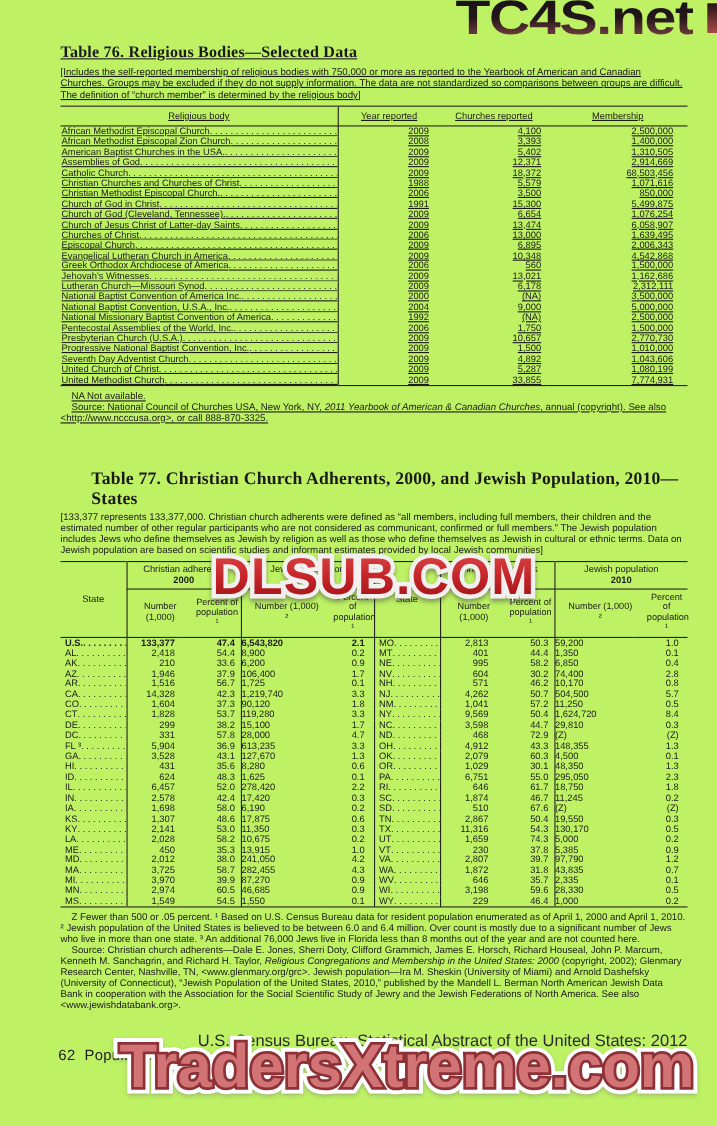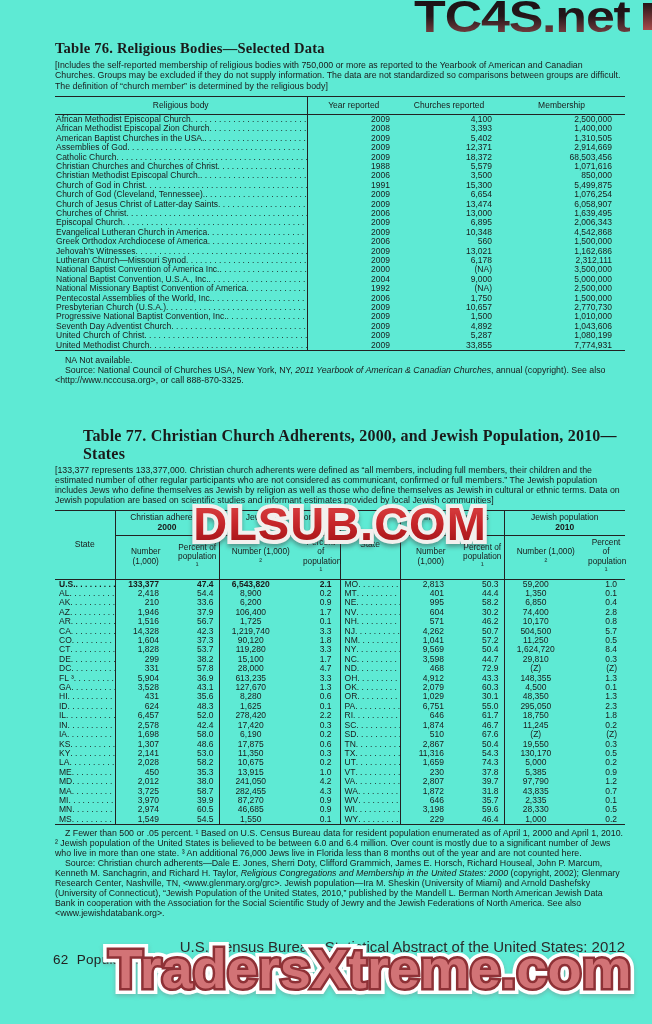--- a/index.html
+++ b/index.html
@@ -1,16 +1,16 @@
 <!DOCTYPE html>
 <html><head>
 <meta charset="utf-8">
 <style>
   html,body{margin:0;padding:0;background:#888;}
-  .page{position:relative;width:652px;height:1024px;background:#5eead4;overflow:hidden;
+  .page{position:relative;width:652px;height:1024px;background:#bef264;overflow:hidden;
         font-family:"Liberation Sans",sans-serif;color:#1a1a1a;}
   
   .wm-top{position:absolute;top:-8px;right:22px;font-family:"Liberation Sans",sans-serif;
           font-weight:900;font-size:44px;letter-spacing:-1px;transform:scaleX(1.18);
           transform-origin:right top;
           background:linear-gradient(#171114 0%,#231619 48%,#9d5253 100%);
           -webkit-background-clip:text;background-clip:text;color:transparent;}
   .wm-top-bar{position:absolute;top:3px;right:0;width:9px;height:27px;
           background:linear-gradient(#241517,#a84a4a);}
   .wm-mid{position:absolute;left:158px;top:484px;filter:drop-shadow(0 3px 2px rgba(60,60,60,.45));}
@@ -41,38 +41,38 @@
   #t77 th{font-weight:normal;line-height:9.8px;vertical-align:middle;text-align:center;padding:2px 1px;}
   #t77 th.h-state{border-right:1px solid #222;border-bottom:1px solid #222;font-size:8.6px;}
   #t77 th.h-grp{border-bottom:1px solid #222;}
   #t77 th.br{border-right:1px solid #222;}
   #t77 th.sub{border-bottom:1px solid #222;font-size:8.3px;line-height:9.4px;padding:2px 1px 3px 12px;}
   #t77 .yr{font-weight:bold;}
   #t77 td{height:9.4px;line-height:9.4px;white-space:nowrap;}
   #t77 td.st{padding-left:3px;border-right:1px solid #222;}
   #t77 td.n{text-align:right;padding-right:6px;}
   #t77 td.p{text-align:right;padding-right:5px;border-right:1px solid #222;}
-  #t77 td.n2{text-align:center;padding-right:9px;}
+  #t77 td.n2{text-align:left;padding-right:9px;}
   #t77 td.p2{text-align:right;padding-right:8px;}
   #t77 td.dv{border-right:1px solid #222;}
   #t77 td.bold,#t76 .bold{font-weight:bold;}
   
   .pg-num{position:absolute;left:53px;top:952px;font-size:13.5px;letter-spacing:.3px;color:#222;}
   .pg-src{position:absolute;right:27px;top:938px;font-size:15px;color:#2b2b2b;}
   i{font-style:italic;}
 </style>
 </head>
 <body>
 
 <div class="page">
 
   <div class="wm-top">TC4S.net</div>
   <div class="wm-top-bar"></div>
 
-  <section class="block" style="top:40px;">
+  <section class="block" style="top:40px;text-decoration:underline;">
     <h1 class="tbl-title">Table 76. Religious Bodies—Selected Data</h1>
     <p class="bracket-note">[Includes the self-reported membership of religious bodies with 750,000 or more as reported to the Yearbook of American and Canadian Churches. Groups may be excluded if they do not supply information. The data are not standardized so comparisons between groups are difficult. The definition of “church member” is determined by the religious body]</p>
     <table id="t76">
       <colgroup>
           <col style="width:252px">
           <col style="width:93px">
           <col style="width:98px">
           <col style="width:127px">
         </colgroup>
       <thead>

